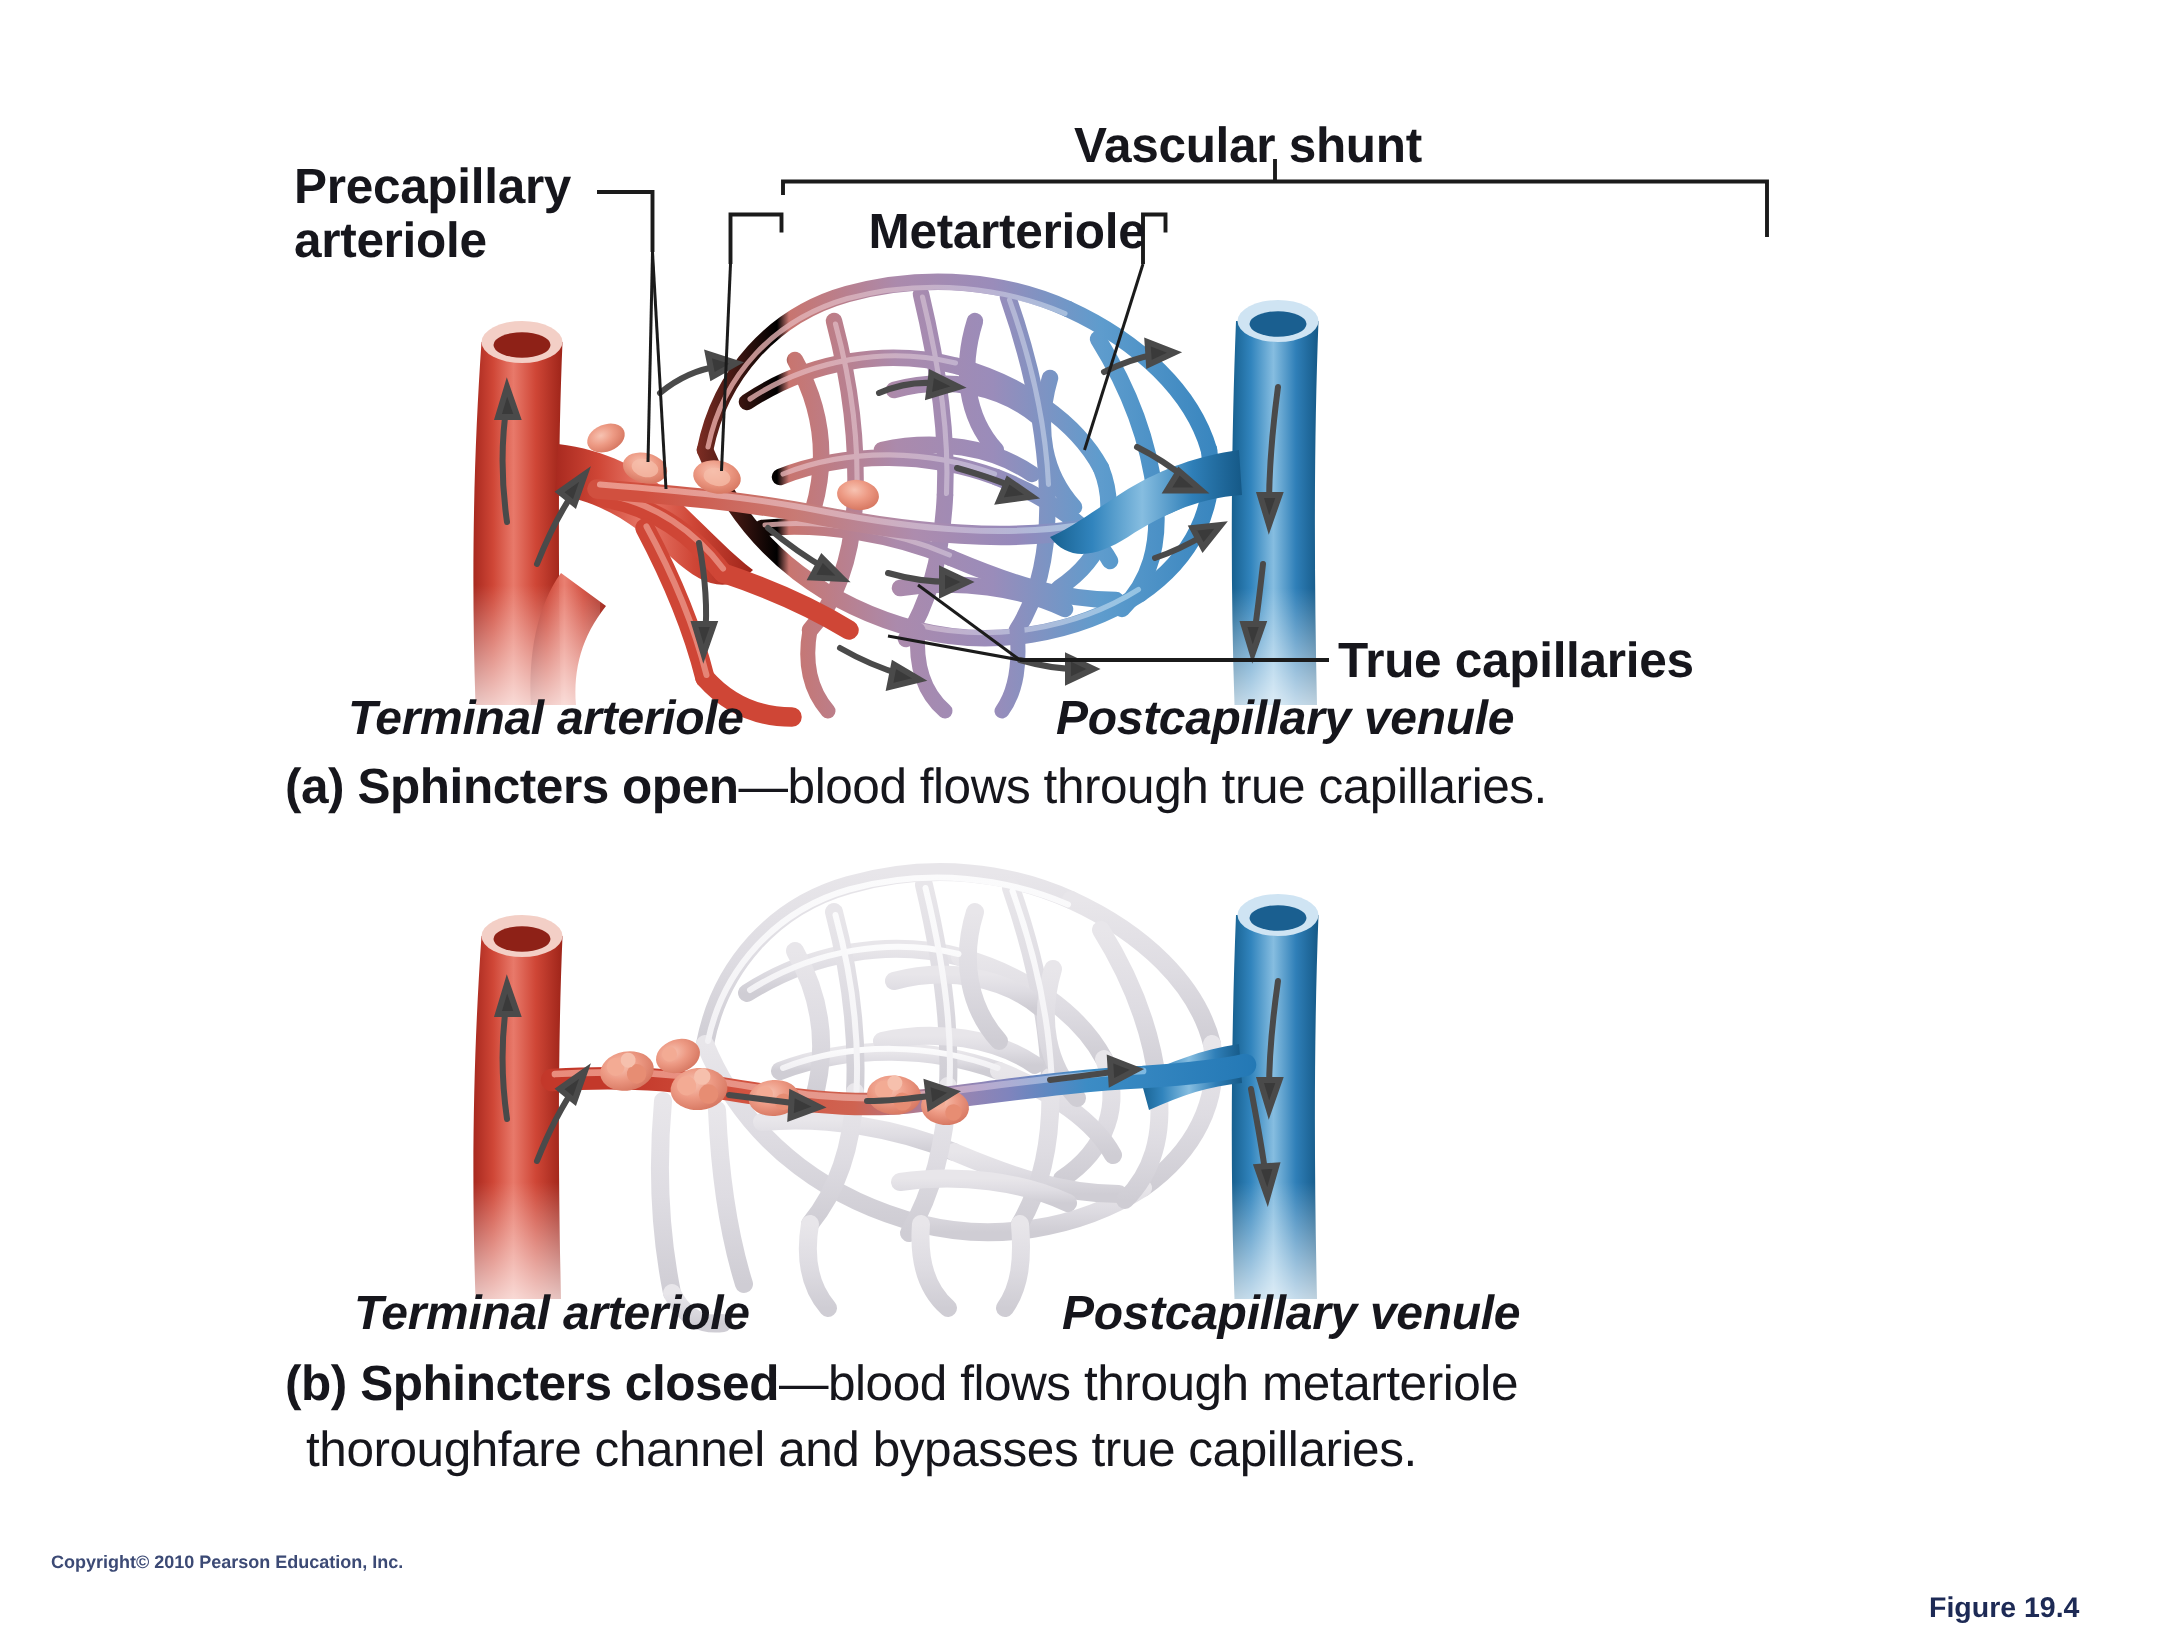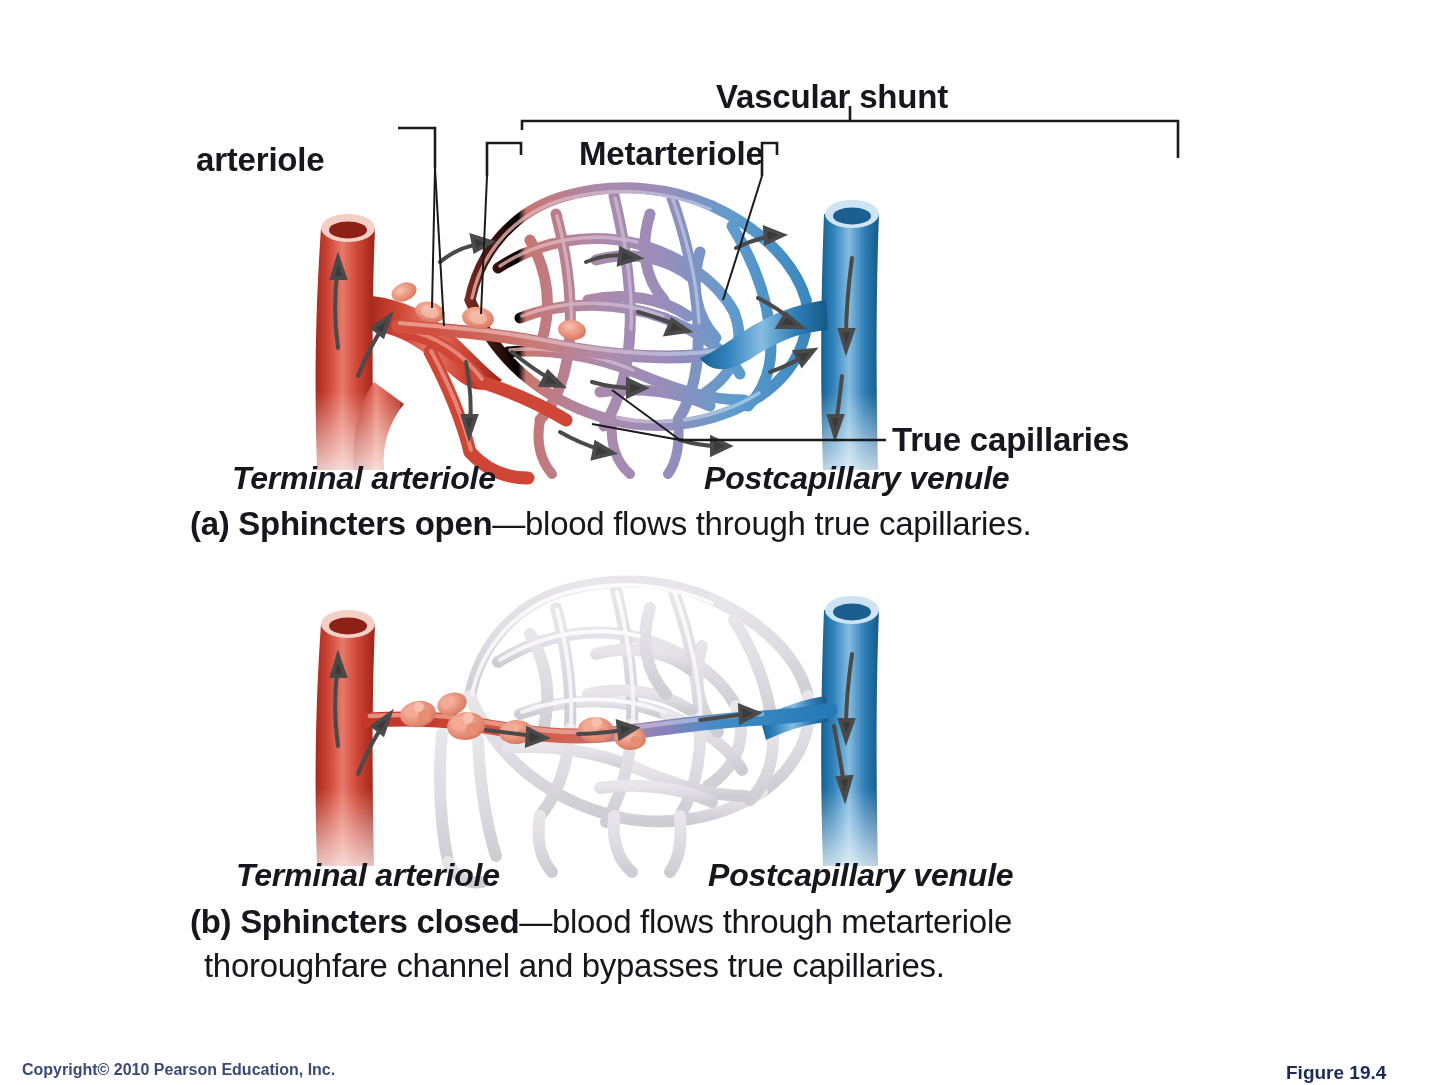--- a/index.html
+++ b/index.html
@@ -440,21 +440,21 @@
       </g>
 
       <g>
         <path d="M886,440 L680,440"></path>
         <path d="M680,440 L612,390" stroke-width="2"></path>
         <path d="M680,440 L592,424" stroke-width="2"></path>
       </g>
     </g>
   </svg>
 
-  <div class="lbl" style="left:196px; top:106px; font-size:33px;"><br><span>arteriole</span></div>
+  <div class="lbl" style="left:196px; top:106px; font-size:33px;"><span>Precapillary</span><br><span>arteriole</span></div>
 
   <div class="lbl" style="left:716px; top:79px; font-size:33px;">Vascular shunt</div>
 
   <div class="lbl" style="left:531px; top:136px; font-size:33px;margin-left:48px;">Metarteriole</div>
 
 
   <div class="lbl" style="left:892px; top:422px; font-size:33px;">True capillaries</div>
 
   <div class="lbl-ital" style="left:232px; top:460px; font-size:32px;">Terminal arteriole</div>
 
@@ -463,17 +463,17 @@
   <div class="caption" style="left:190px; top:505px; font-size:33px;"><b><span>(a)</span> <span>Sphincters open</span></b><span>—blood flows through true capillaries.</span></div>
 
   <div class="lbl-ital" style="left:236px; top:857px; font-size:32px;">Terminal arteriole</div>
 
   <div class="lbl-ital" style="left:708px; top:857px; font-size:32px;">Postcapillary venule</div>
 
   <div class="caption" style="left:190px; top:903px; font-size:33px;"><b><span>(b)</span> <span>Sphincters closed</span></b><span>—blood flows through metarteriole</span></div>
 
   <div class="caption" style="left:204px; top:947px; font-size:33px;">thoroughfare channel and bypasses true capillaries.</div>
 
-  <div class="foot" style="left:22px; top:1034px; font-size:16px;margin-top:27px;">Copyright© 2010 Pearson Education, Inc.</div>
+  <div class="foot" style="left:34px; top:1034px; font-size:12px;">Copyright© 2010 Pearson Education, Inc.</div>
 
   <div class="figno" style="left:1286px; top:1026px; font-size:19px;margin-top:36px;">Figure 19.4</div>
 
 </div>
 
 </body></html>

